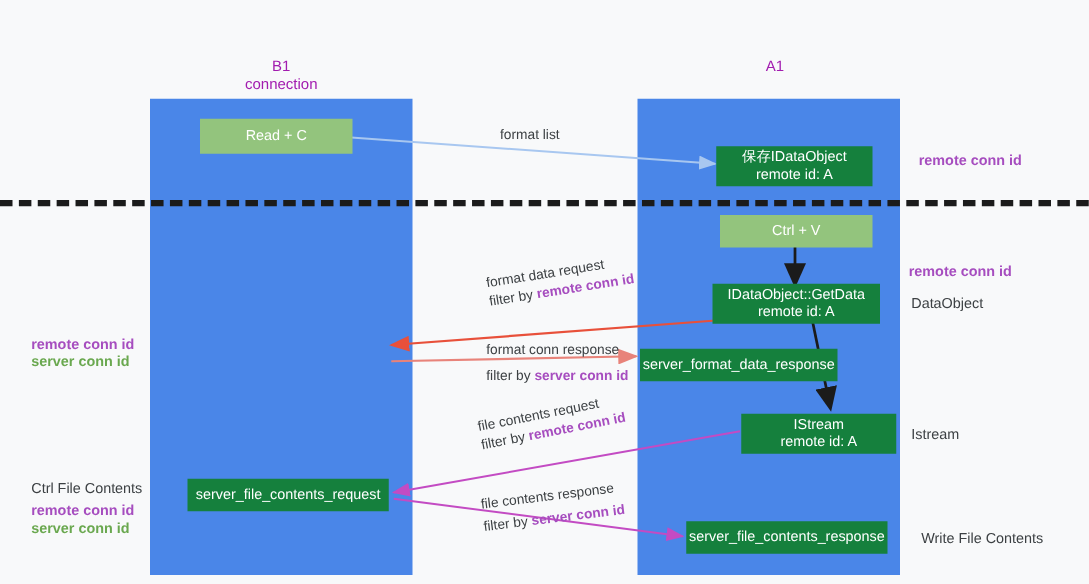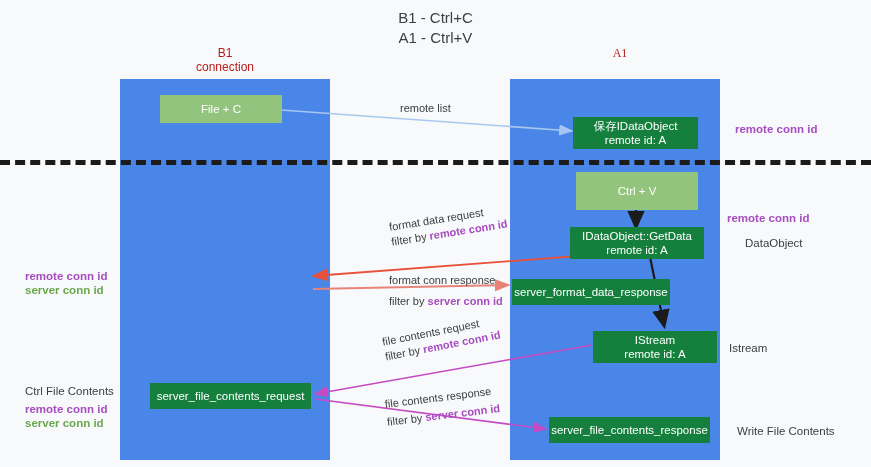--- a/index.html
+++ b/index.html
@@ -33,24 +33,24 @@
     background: #4a86e8;
   }
   .lane-b1 { left: 120px; top: 79px; width: 210px; height: 381px; }
   .lane-a1 { left: 510px; top: 79px; width: 210px; height: 381px; }
 
   .col-head {
     position: absolute;
     text-align: center;
     font-size: 12px;
     line-height: 14px;
-    color: #b91c1c;
+    color: #a21caf;
   }
   .col-head-b1 { left: 145px; top: 46px; width: 160px; }
-  .col-head-a1 { left: 540px; top: 46px; width: 160px; font-family: Liberation Serif, serif; }
+  .col-head-a1 { left: 540px; top: 46px; width: 160px; }
 
   #title {
     position: absolute;
     left: 0; top: 8px;
     width: 871px;
     text-align: center;
     font-size: 15px;
     line-height: 20px;
     color: #3c4043;
   }
@@ -99,24 +99,20 @@
     width: 871px;
     height: 0;
     border-top: 5px dashed #1b1b1b;
   }
 </style>
 </head>
 <body>
 
 <div id="stage">
 
-  <div id="title">
-    <div>B1 - Ctrl+C</div>
-    <div>A1 - Ctrl+V</div>
-  </div>
 
   <div class="lane lane-b1"></div>
   <div class="lane lane-a1"></div>
 
   <div class="col-head col-head-b1">
     <div>B1</div>
     <div>connection</div>
   </div>
   <div class="col-head col-head-a1">
     <div>A1</div>
@@ -152,29 +148,29 @@
     <line x1="650" y1="257" x2="664" y2="325" stroke="#1b1b1b" stroke-width="2.2" marker-end="url(#ah-black)"></line>
 
     <line x1="592" y1="345" x2="315" y2="394" stroke="#c34bc3" stroke-width="1.6" marker-end="url(#ah-purple)"></line>
 
     <line x1="315" y1="399" x2="546" y2="429" stroke="#c34bc3" stroke-width="1.6" marker-end="url(#ah-purple)"></line>
   </svg>
 
   <div class="divider"></div>
 
   <div class="node green" style="left:160px; top:95px; width:122px; height:28px;">
-    <span>File + C</span>
+    <span>Read + C</span>
   </div>
 
   <div class="node orange" style="left:573px; top:117px; width:125px; height:32px;">
     <span>保存IDataObject</span>
     <span>remote id: A</span>
   </div>
 
-  <div class="node green" style="left:576px; top:172px; width:122px; height:38px;">
+  <div class="node green" style="left:576px; top:172px; width:122px; height:26px;">
     <span>Ctrl + V</span>
   </div>
 
   <div class="node orange" style="left:570px; top:227px; width:134px; height:32px;">
     <span>IDataObject::GetData</span>
     <span>remote id: A</span>
   </div>
 
 
   <div class="node orange" style="left:512px; top:279px; width:158px; height:26px;">
@@ -188,21 +184,21 @@
 
   <div class="node orange" style="left:549px; top:417px; width:161px; height:26px;">
     <span>server_file_contents_response</span>
   </div>
 
   <div class="node orange" style="left:150px; top:383px; width:161px; height:26px;">
     <span>server_file_contents_request</span>
   </div>
 
   <div class="edge-label" style="left:400px; top:101px;">
-    <span>remote list</span>
+    <span>format list</span>
   </div>
 
   <div class="edge-label rot-a" style="left:388px; top:220px;">
     <div>format data request</div>
     <div>
       <span>filter by </span><span class="kw-purple">remote conn id</span>
     </div>
   </div>
 
   <div class="edge-label" style="left:389px; top:273px;">
@@ -223,21 +219,21 @@
     <div>file contents response</div>
     <div style="margin-top:3px;">
       <span>filter by </span><span class="kw-purple">server conn id</span>
     </div>
   </div>
 
   <div class="side-label kw-purple" style="left:735px; top:122px;">remote conn id</div>
 
   <div class="side-label kw-purple" style="left:727px; top:211px;">remote conn id</div>
 
-  <div class="side-label" style="left:729px; top:236px;margin-left:16px;">DataObject</div>
+  <div class="side-label" style="left:729px; top:236px;">DataObject</div>
 
   <div class="side-label" style="left:729px; top:341px;">Istream</div>
 
   <div class="side-label" style="left:737px; top:424px;text-align:right;">Write File Contents</div>
 
   <div class="side-label kw-purple" style="left:25px; top:269px;">remote conn id</div>
   <div class="side-label kw-green" style="left:25px; top:283px;">server conn id</div>
 
   <div class="side-label" style="left:25px; top:384px;">Ctrl File Contents</div>
   <div class="side-label kw-purple" style="left:25px; top:402px;">remote conn id</div>

